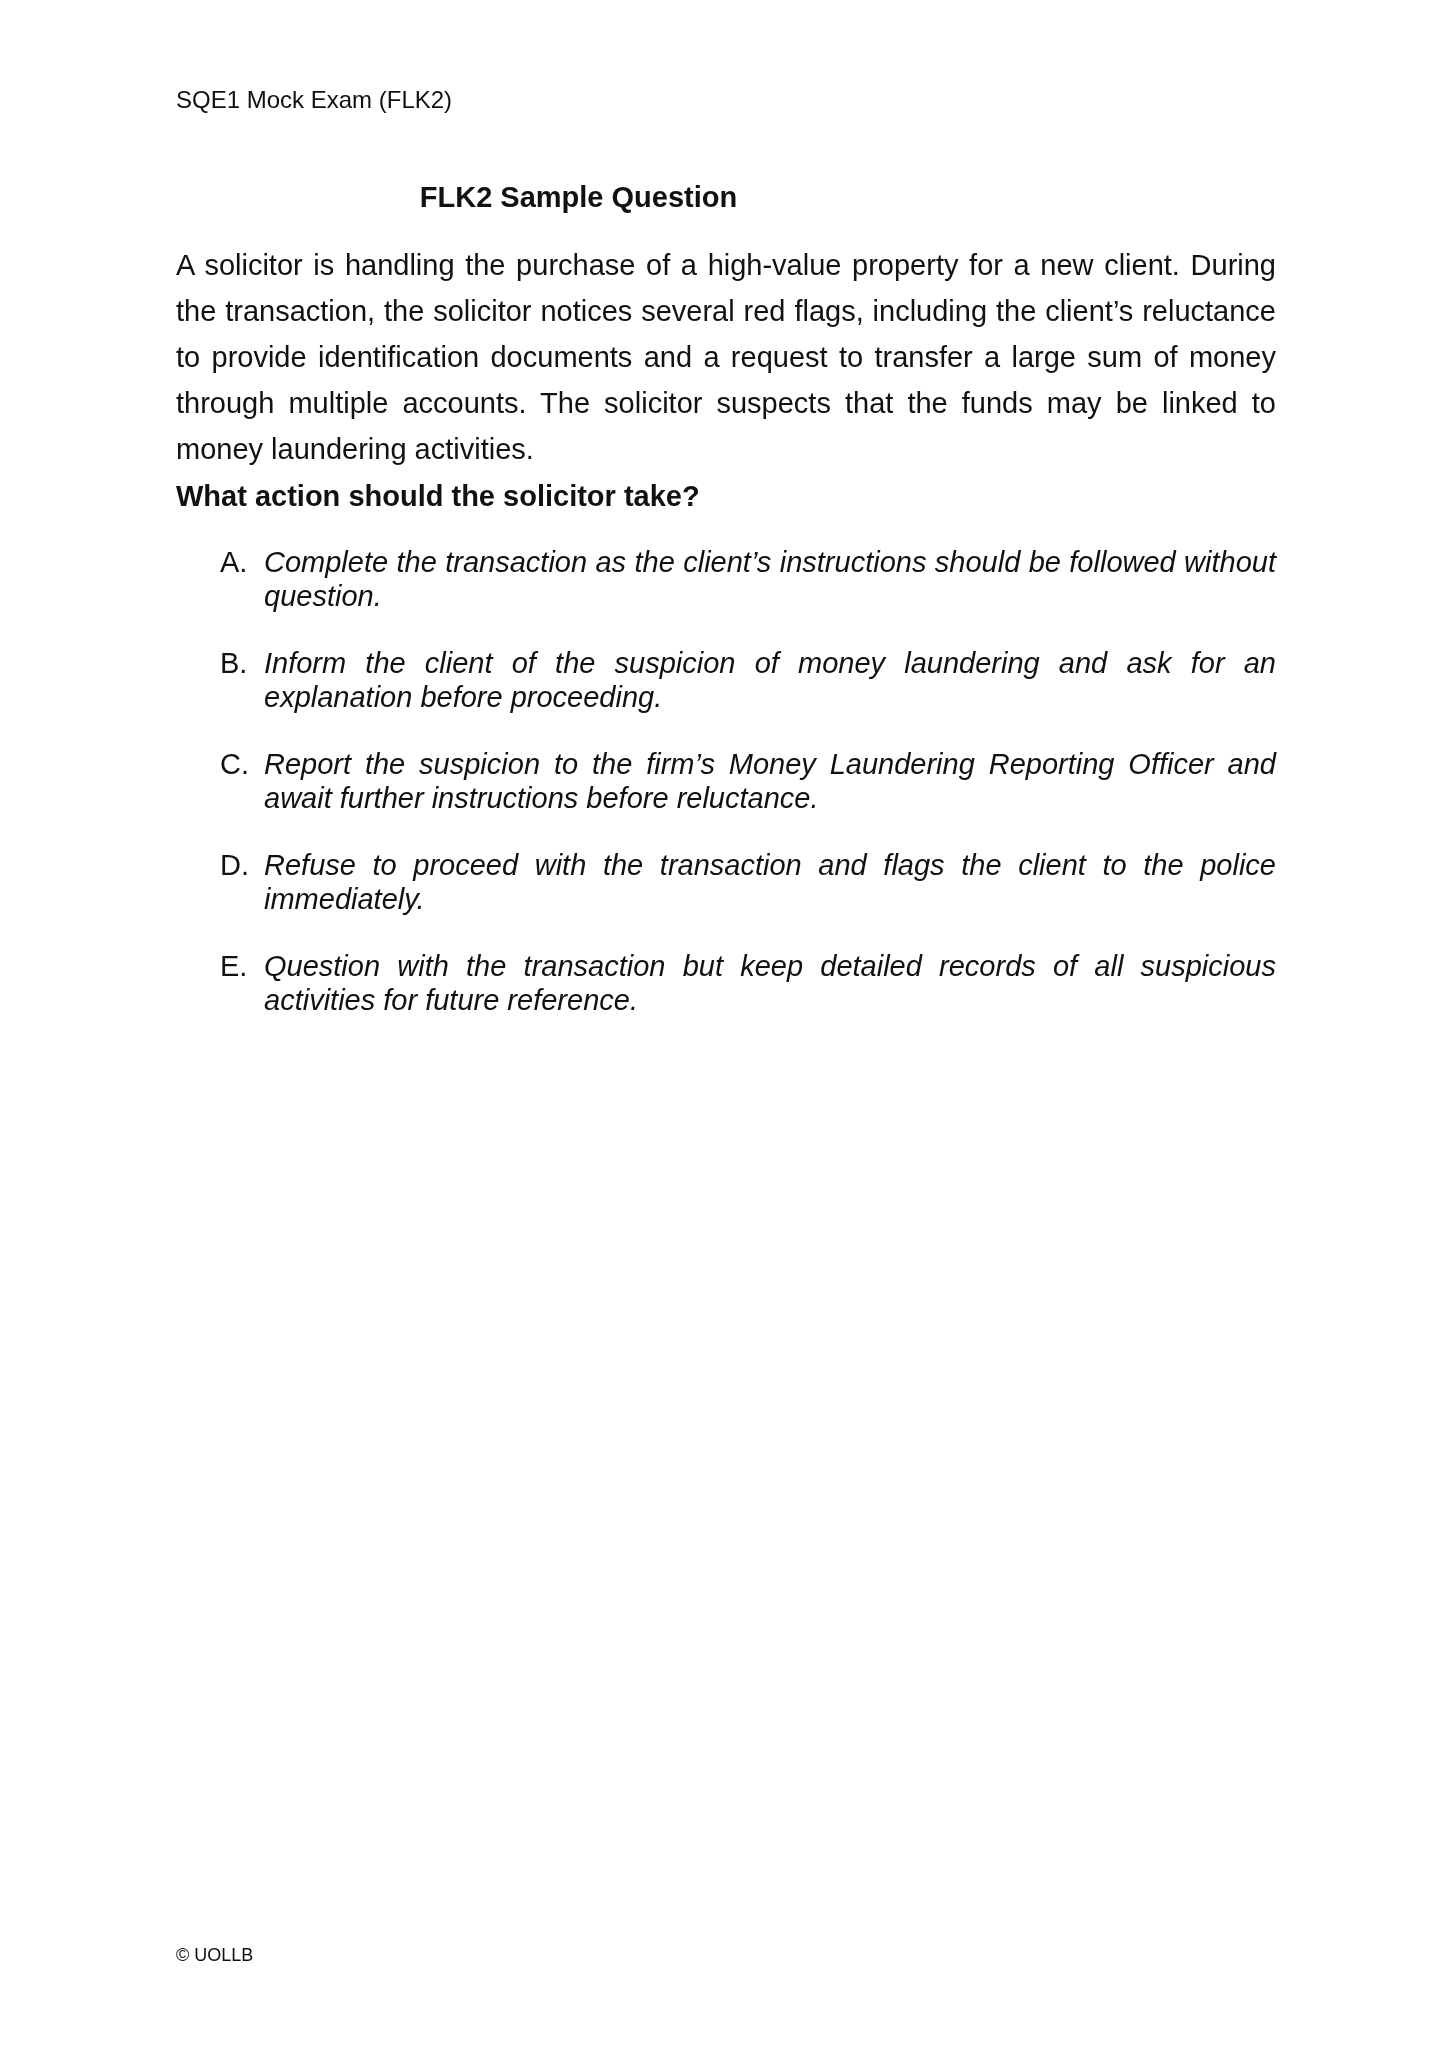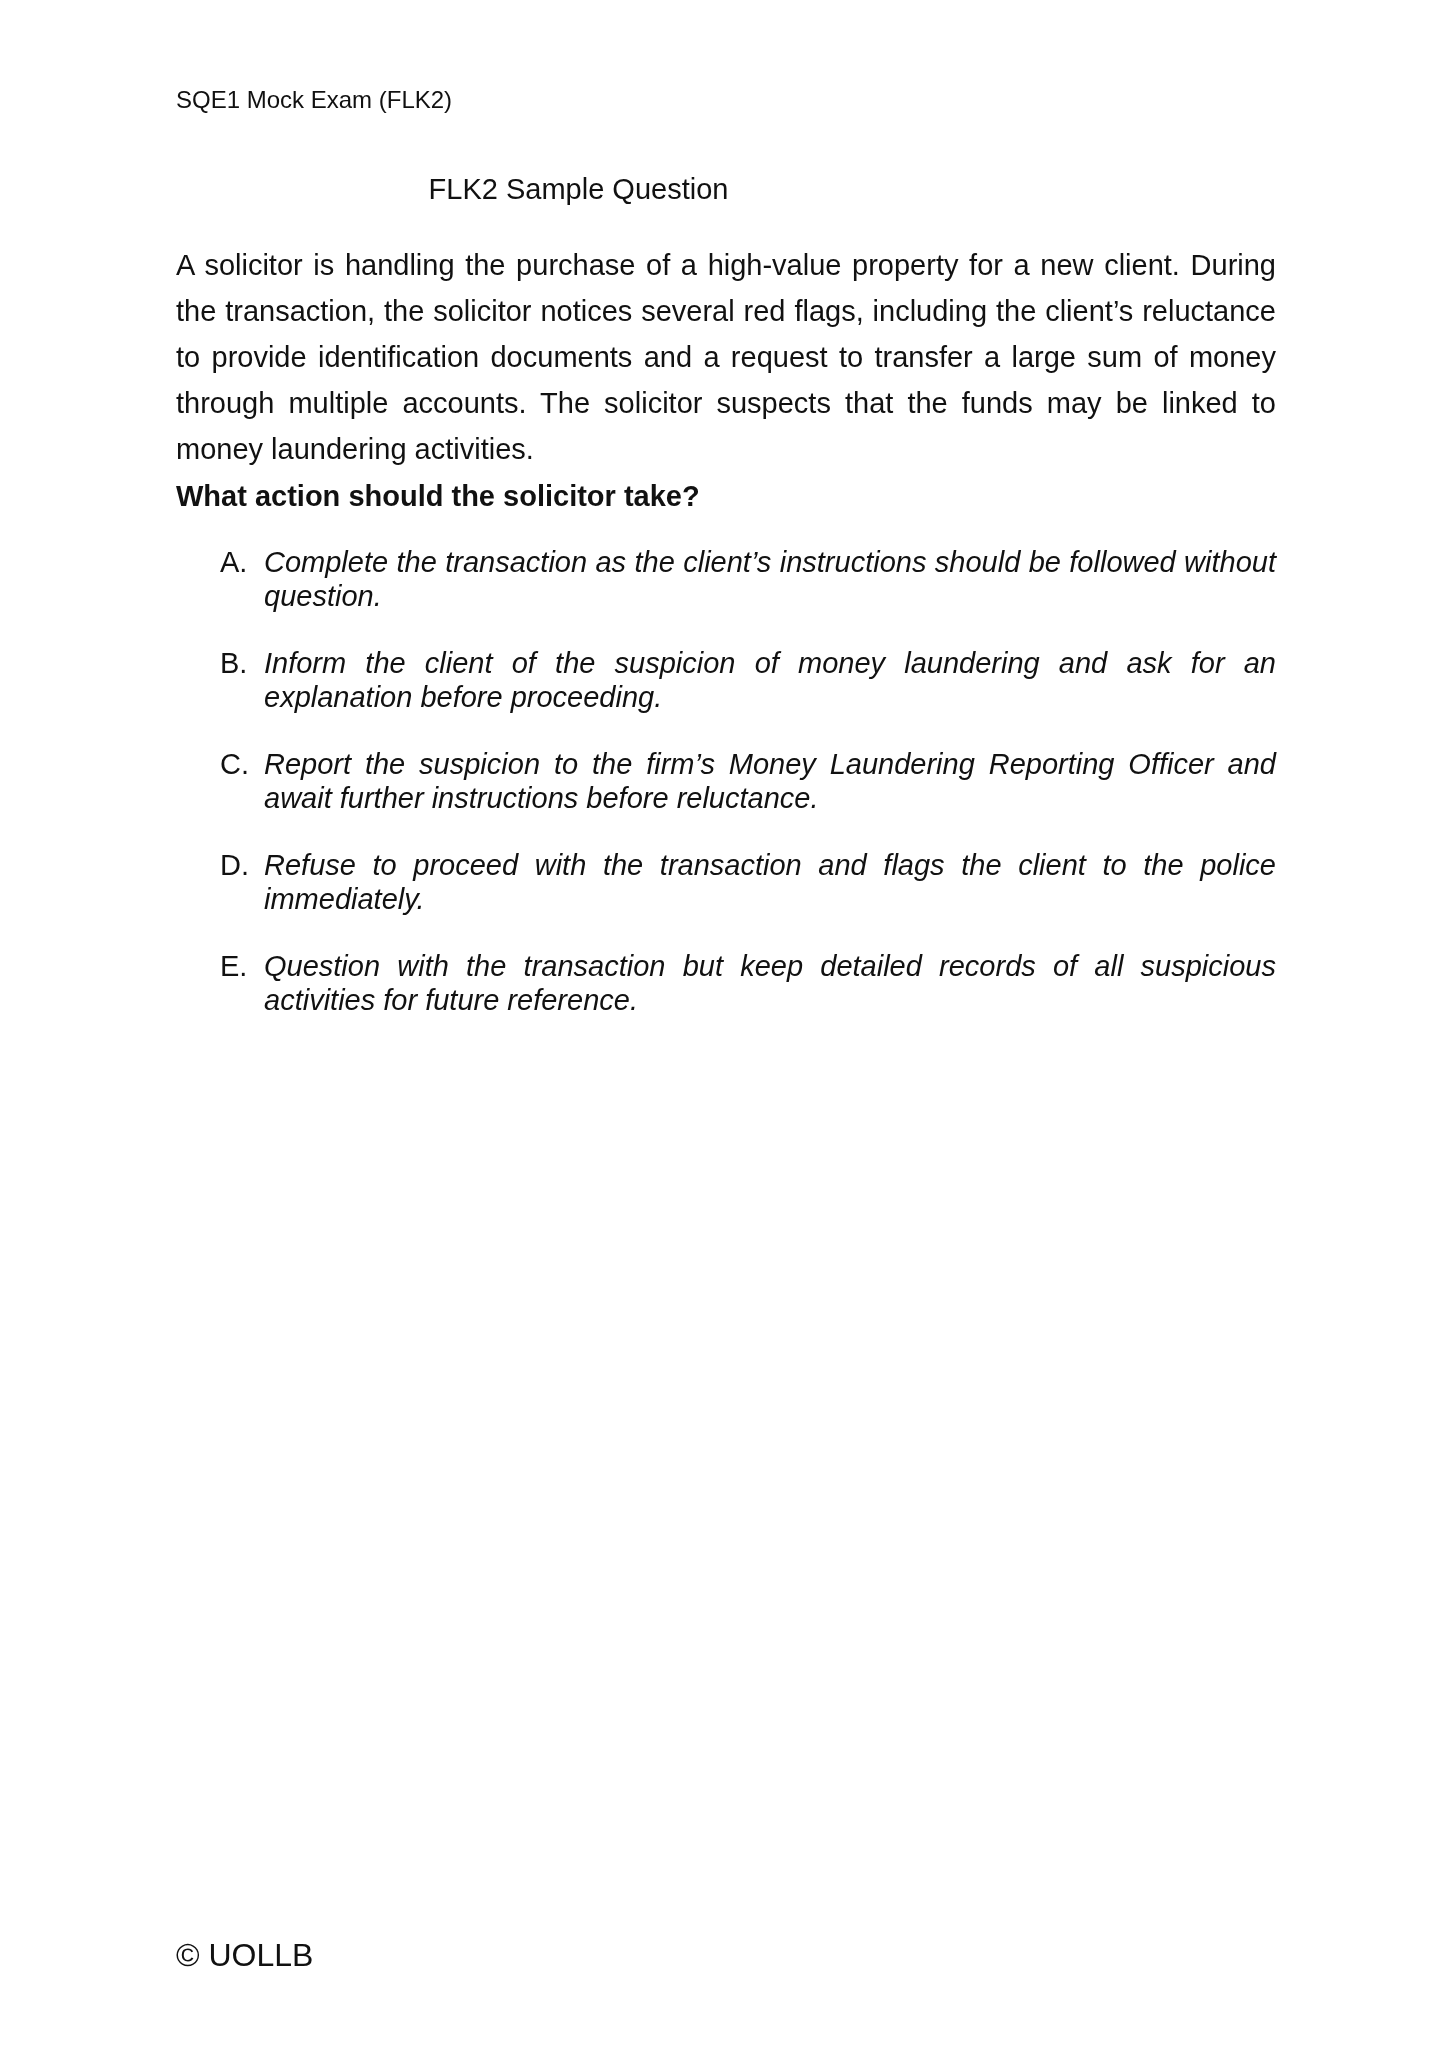--- a/index.html
+++ b/index.html
@@ -5,22 +5,22 @@
   html, body { margin: 0; padding: 0; background: #ffffff; }
   body {
     width: 1445px; height: 2045px; position: relative; overflow: hidden;
     font-family: "Liberation Sans", sans-serif; color: #111111;
   }
   .header {
     position: absolute; left: 176px; top: 86px;
     font-size: 24px; line-height: 28px; text-align: center;
   }
   .title {
-    position: absolute; left: 0; width: 1157px; top: 172px;
-    text-align: center; font-weight: normal; font-size: 29px; line-height: 34px;
+    position: absolute; left: 0; width: 1157px; top: 180px;
+    text-align: center; font-weight: bold; font-size: 29px; line-height: 34px;
   }
   .stem {
     position: absolute; left: 176px; width: 1100px; top: 242px;
     font-size: 29px; line-height: 46px; text-align: justify;
     text-align-last: left;
   }
   .prompt {
     position: absolute; left: 176px; top: 479px;
     font-weight: bold; font-size: 29px; line-height: 34px;
   }
@@ -29,21 +29,21 @@
     margin: 0; padding: 0; list-style: none;
   }
   .option {
     display: flex; font-size: 29px; line-height: 34px;
     margin-bottom: 33px;
   }
   .option-letter { width: 44px; flex: 0 0 44px; }
   .option-text { flex: 1; text-align: justify; text-align-last: left; font-style: italic; }
   .footer {
     position: absolute; left: 176px; top: 1941px;
-    font-size: 32px; line-height: 28px;
+    font-size: 18px; line-height: 28px;
   }
 </style>
 </head>
 <body>
 
 <div class="header">SQE1 Mock Exam (FLK2)</div>
 
 <div class="title">FLK2 Sample Question</div>
 
 <div class="stem">A solicitor is handling the purchase of a high-value property for a new client. During the transaction, the solicitor notices several red flags, including the client’s reluctance to provide identification documents and a request to transfer a large sum of money through multiple accounts. The solicitor suspects that the funds may be linked to money laundering activities.</div>

